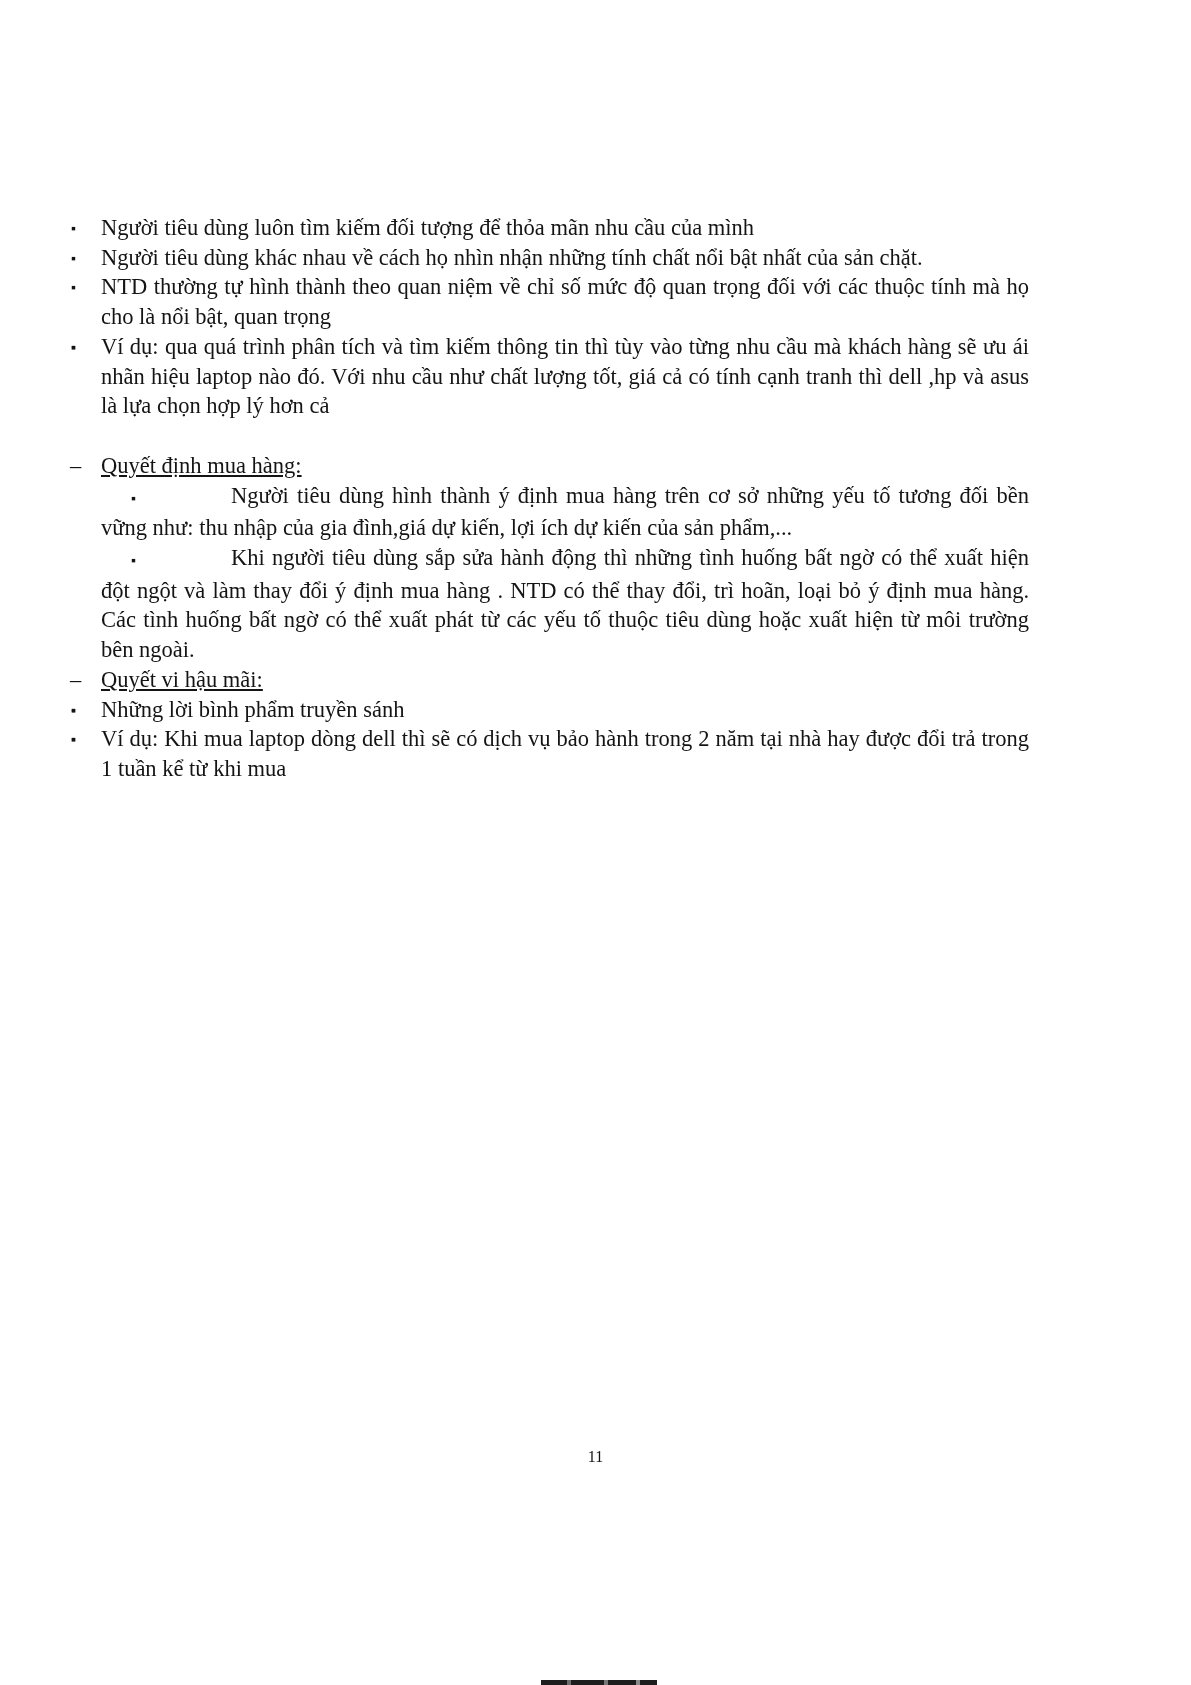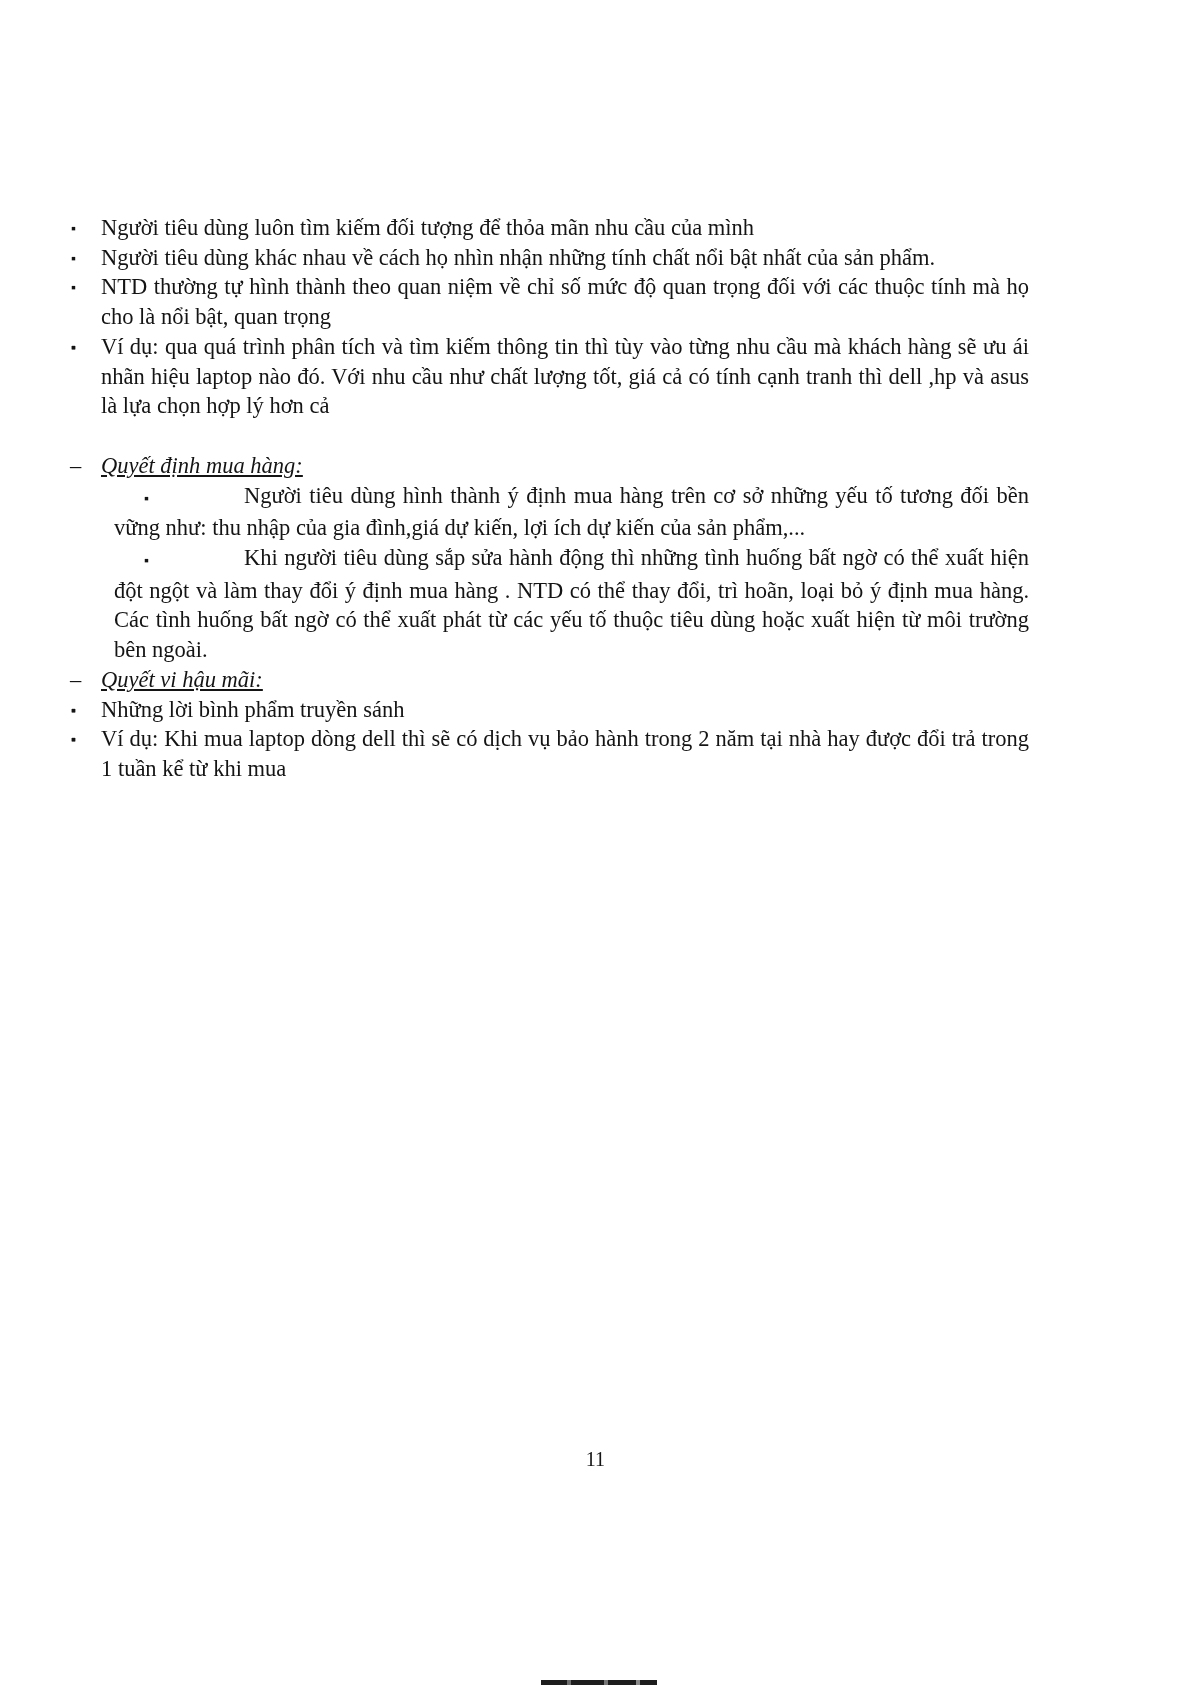--- a/index.html
+++ b/index.html
@@ -47,45 +47,44 @@
   .dash-heading {
     padding-left: 33px;
   }
   .dash-heading > .marker {
     position: absolute;
     left: 2px;
     top: 0;
     font-size: 22.5px;
   }
   .dash-heading > .text {
-    font-style: italic;
     text-decoration: underline;
   }
   .dash-heading.spaced {
     margin-top: 30px;
   }
   
   .sub-bullet {
-    margin-left: 46px;
+    margin-left: 33px;
     text-indent: 30px;
   }
   .sub-bullet > .marker {
     display: inline-block;
     width: 100px;
     text-indent: 0;
     font-size: 14px;
     vertical-align: baseline;
   }
   .footer {
     position: absolute;
     left: 0;
     right: 0;
     top: 1448px;
     text-align: center;
-    font-size: 20px;
+    font-size: 16px;
     color: #141414;
   }
   .bottom-artifact {
     position: absolute;
     left: 541px;
     bottom: 0;
     width: 116px;
     height: 5px;
     background: linear-gradient(90deg,
       #1d1d1d 0 22%, #6e6e6e 22% 26%, #1d1d1d 26% 54%,
@@ -93,21 +92,21 @@
   }
 </style>
 </head>
 <body>
 
 <div class="page">
 
   <main class="content">
 
   <div class="block bullet"><span class="marker">▪</span><span class="text">Người tiêu dùng luôn tìm kiếm đối tượng để thỏa mãn nhu cầu của mình</span></div>
-      <div class="block bullet"><span class="marker">▪</span><span class="text">Người tiêu dùng khác nhau về cách họ nhìn nhận những tính chất nổi bật nhất của sản phẩm.</span></div>
+      <div class="block bullet"><span class="marker">▪</span><span class="text">Người tiêu dùng khác nhau về cách họ nhìn nhận những tính chất nổi bật nhất của sản chặt.</span></div>
       <div class="block bullet"><span class="marker">▪</span><span class="text">NTD thường tự hình thành theo quan niệm về chỉ số mức độ quan trọng đối với các thuộc tính mà họ cho là nổi bật, quan trọng</span></div>
       <div class="block bullet"><span class="marker">▪</span></div>
       <div class="block bullet"><span class="marker">▪</span><span class="text">Ví dụ: qua quá trình phân tích và tìm kiếm thông tin thì tùy vào từng nhu cầu mà khách hàng sẽ ưu ái nhãn hiệu laptop nào đó. Với nhu cầu như chất lượng tốt, giá cả có tính cạnh tranh thì dell ,hp và asus là lựa chọn hợp lý hơn cả</span></div>
       <div class="block dash-heading spaced"><span class="marker">–</span><span class="text">Quyết định mua hàng:</span></div>
       <div class="block sub-bullet"><span class="marker">▪</span><span class="text">Người tiêu dùng hình thành ý định mua hàng trên cơ sở những yếu tố tương đối bền vững như: thu nhập của gia đình,giá dự kiến, lợi ích dự kiến của sản phẩm,...</span></div>
       <div class="block sub-bullet"><span class="marker">▪</span><span class="text">Khi người tiêu dùng sắp sửa hành động thì những tình huống bất ngờ có thể xuất hiện đột ngột và làm thay đổi ý định mua hàng . NTD có thể thay đổi, trì hoãn, loại bỏ ý định mua hàng. Các tình huống bất ngờ có thể xuất phát từ các yếu tố thuộc tiêu dùng hoặc xuất hiện từ môi trường bên ngoài.</span></div>
       <div class="block dash-heading"><span class="marker">–</span><span class="text">Quyết vi hậu mãi:</span></div>
       <div class="block bullet"><span class="marker">▪</span></div>
       <div class="block bullet"><span class="marker">▪</span><span class="text">Những lời bình phẩm truyền sánh</span></div>
       <div class="block bullet"><span class="marker">▪</span></div>

